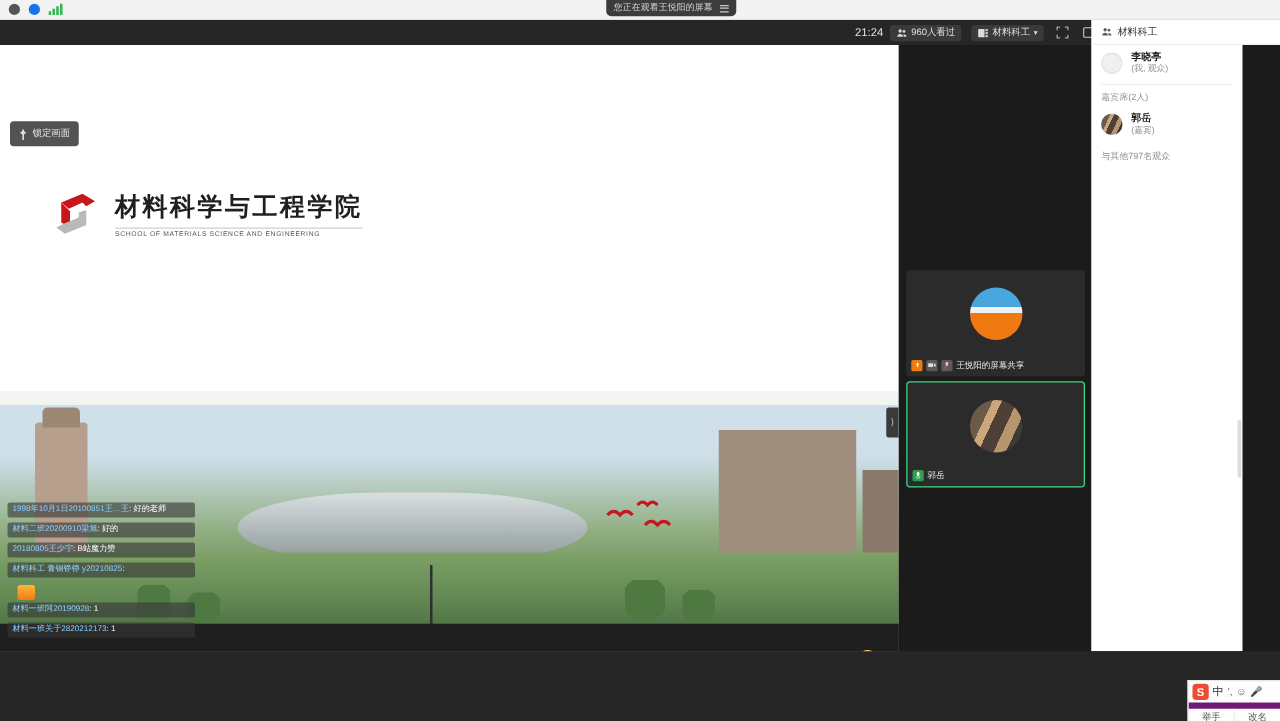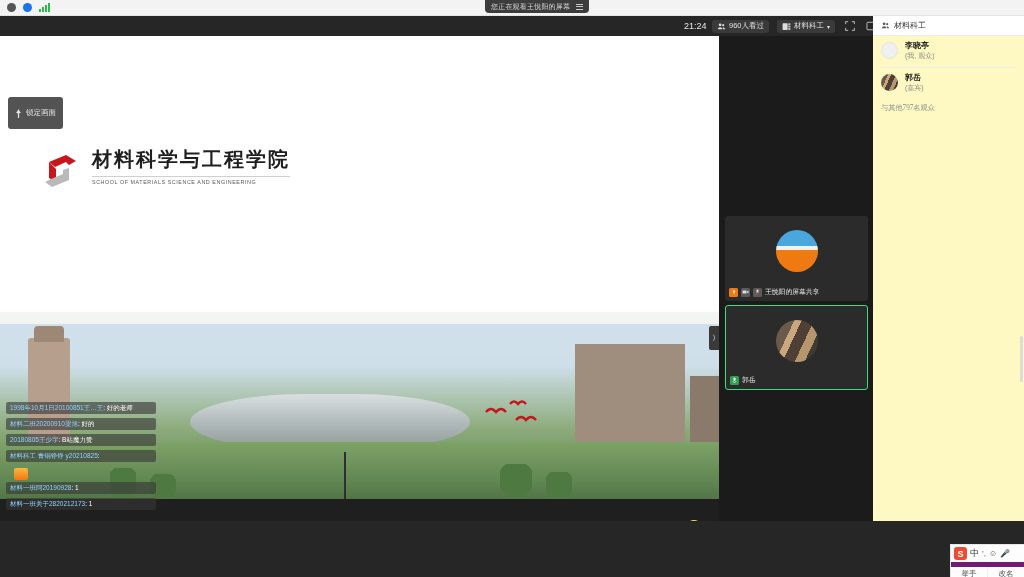--- a/index.html
+++ b/index.html
@@ -94,21 +94,21 @@
   }
   .green-band {
     position:absolute; left:0; top:118px; width:719px; height:72px;
     background:linear-gradient(180deg,#7ea267 0%, #5d8350 60%, #46663c 100%);
   }
   .tree { position:absolute; bottom:6px; width:26px; height:40px;
           background:radial-gradient(circle at 50% 35%, #4e7a42 0 55%, rgba(0,0,0,0) 56%);}
   .lamp { position:absolute; width:2px; background:#2f2f2f; }
 
   .slide-logo {
-    position:absolute; left:36px; top:110px; display:flex; gap:10px;
+    position:absolute; left:36px; top:110px; display:flex; align-items:center; gap:10px;
   }
   .logo-mark { width:46px; height:50px; position:relative; }
   .slide-logo-txt .cn {
     font-size:20px; font-weight:bold; color:#1f1f1f; letter-spacing:2px;
     font-family:"DejaVu Sans","Liberation Sans",sans-serif;
   }
   .slide-logo-txt .rule { height:1px; background:#cfcfcf; margin:3px 0 2px; }
   .slide-logo-txt .en { font-size:5.4px; color:#5a5a5a; letter-spacing:.55px; }
 
   .slide-title {
@@ -131,21 +131,21 @@
     background:#c2131b;
   }
   .stage-mask-bottom {
     position:absolute; left:0; top:499px; width:719px; height:22px; background:#1f1f1f;
   }
 
   
   .pin-pill {
     position:absolute; left:8px; top:61px;
     background:rgba(45,45,45,.82); color:#e6e6e6;
-    font-size:7.5px; border-radius:3px; height:32px;
+    font-size:7.5px; border-radius:3px; height:20px;
     display:flex; align-items:center; gap:4px; padding:0 7px;
   }
 
   
   .chat-overlay {
     position:absolute; left:6px; top:366px; width:150px;
     display:flex; flex-direction:column; gap:4px; z-index:30;
   }
   .chat-line {
     background:rgba(55,55,55,.62); border-radius:2px;
@@ -201,34 +201,34 @@
     position:absolute; left:4px; bottom:4px; display:flex; align-items:center; gap:3px;
   }
   .mini-ico { width:9px;height:9px;border-radius:1.5px; display:flex; align-items:center; justify-content:center; }
   .mini-ico.orange { background:#ef7a12; }
   .mini-ico.gray { background:#5a5a5a; }
   .mini-ico.green { background:#2f9e4f; }
   .thumb-name { font-size:6.8px; color:#eaeaea; white-space:nowrap; }
 
   
   .panel {
-    position:absolute; left:873px; top:36px; width:151px; height:485px;
-    background:#fef9c3;
+    position:absolute; left:873px; top:36px; width:121px; height:485px;
+    background:#ffffff;
   }
   .p-row {
     display:flex; align-items:center; gap:7px;
     padding:5px 8px;
   }
   .p-av { width:17px; height:17px; border-radius:50%; flex:none; }
   .p-av.ghost { background:#f0f0f0; border:1px solid #e3e3e3; }
   .p-name { font-size:8px; color:#1d1d1d; font-weight:bold; line-height:10px; }
   .p-sub { font-size:7px; color:#8d8d8d; line-height:9px; }
   .p-divider { height:1px; background:#ededed; margin:2px 8px 0; }
   .p-section { font-size:7.2px; color:#8d8d8d; padding:5px 8px 2px; }
-  .p-footer { font-size:7.2px; color:#8d8d8d; padding:6px 8px;font-family:Liberation Serif, serif; }
+  .p-footer { font-size:7.2px; color:#8d8d8d; padding:6px 8px; }
   .panel-scroll {
     position:absolute; right:1px; top:300px; width:3px; height:46px;
     background:#dcdcdc; border-radius:2px;
   }
 
   
   .bottom-bar {
     position:absolute; left:0; top:521px; width:1024px; height:56px;
     background:#262626;
   }
@@ -454,20 +454,21 @@
 
   <div class="panel">
     <div class="p-row">
       <span class="p-av ghost"></span>
       <span>
         <span class="p-name" style="display:block">李晓亭</span>
         <span class="p-sub" style="display:block">(我, 观众)</span>
       </span>
     </div>
     <div class="p-divider"></div>
+    <div class="p-section">嘉宾席(2人)</div>
 
 
     <div class="p-row">
       <span class="p-av av-photo"></span>
       <span>
         <span class="p-name" style="display:block">郭岳</span>
         <span class="p-sub" style="display:block">(嘉宾)</span>
       </span>
     </div>
 

